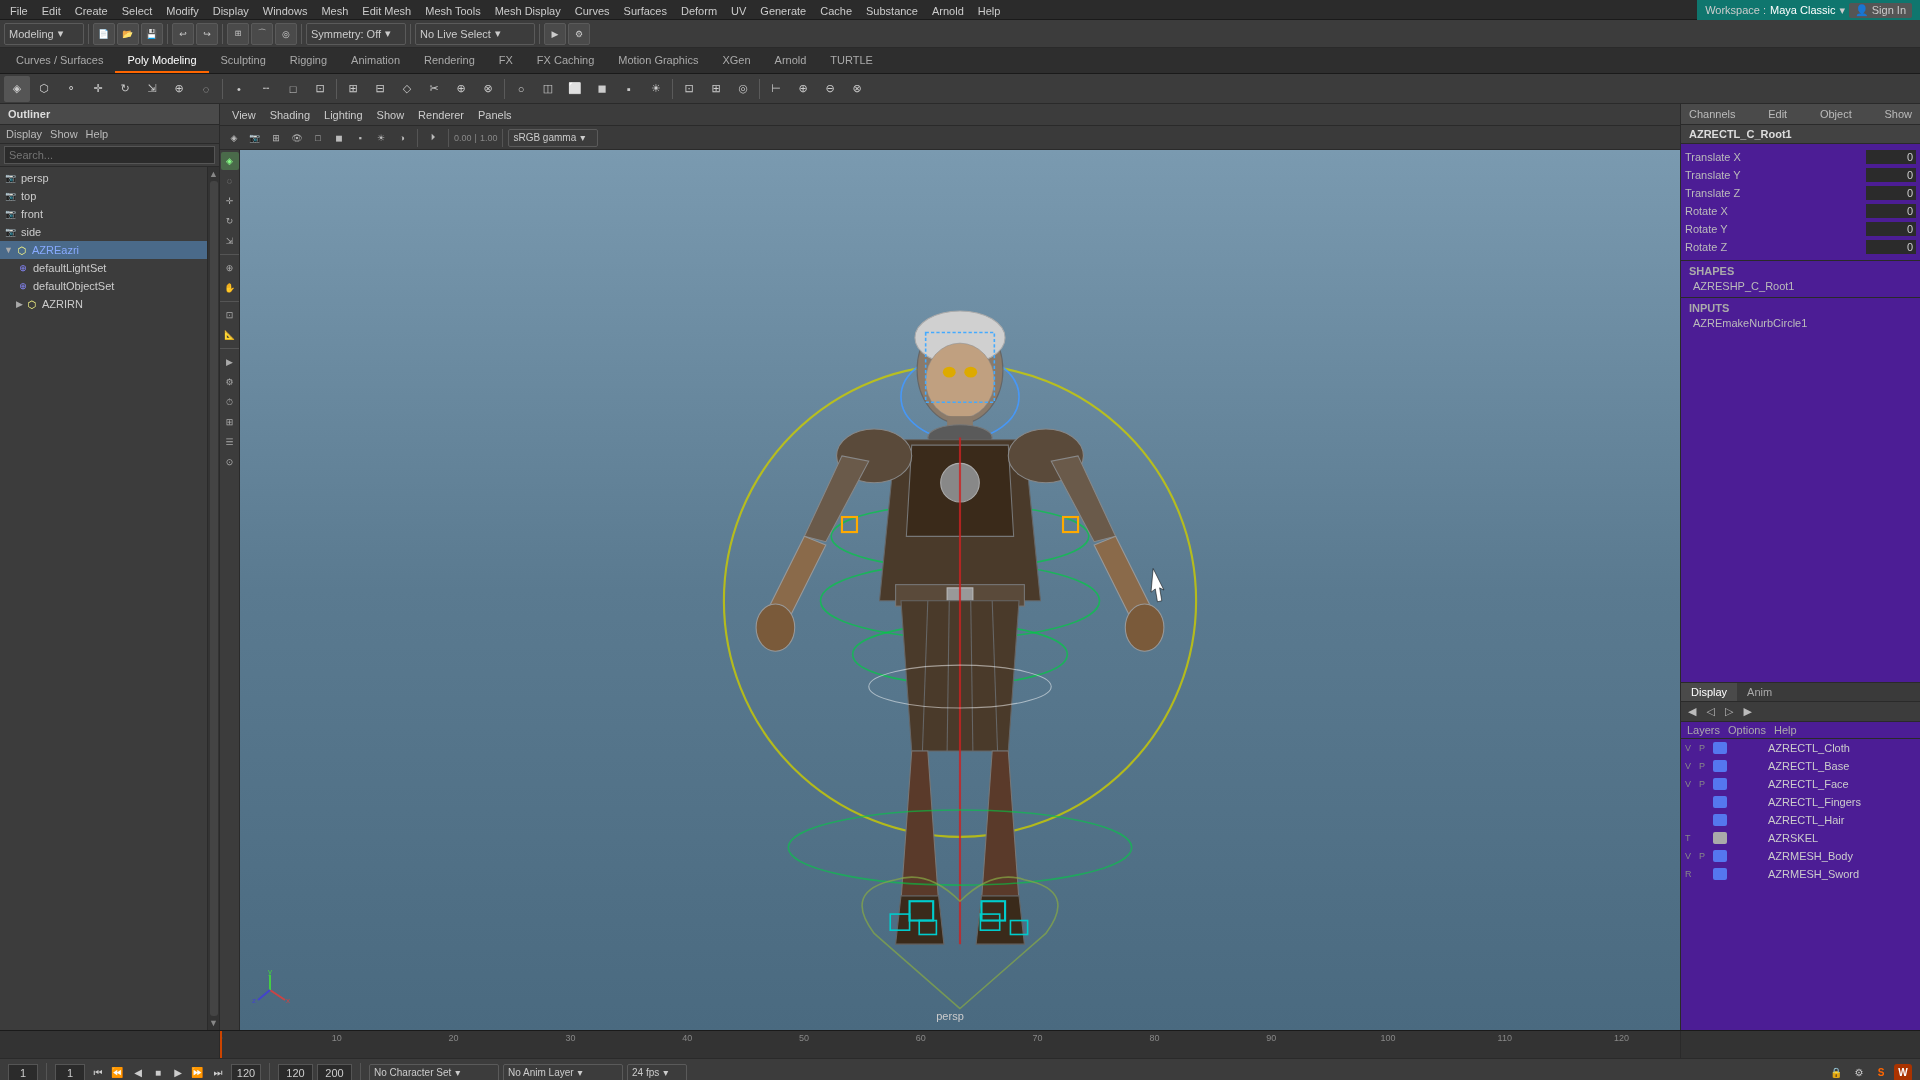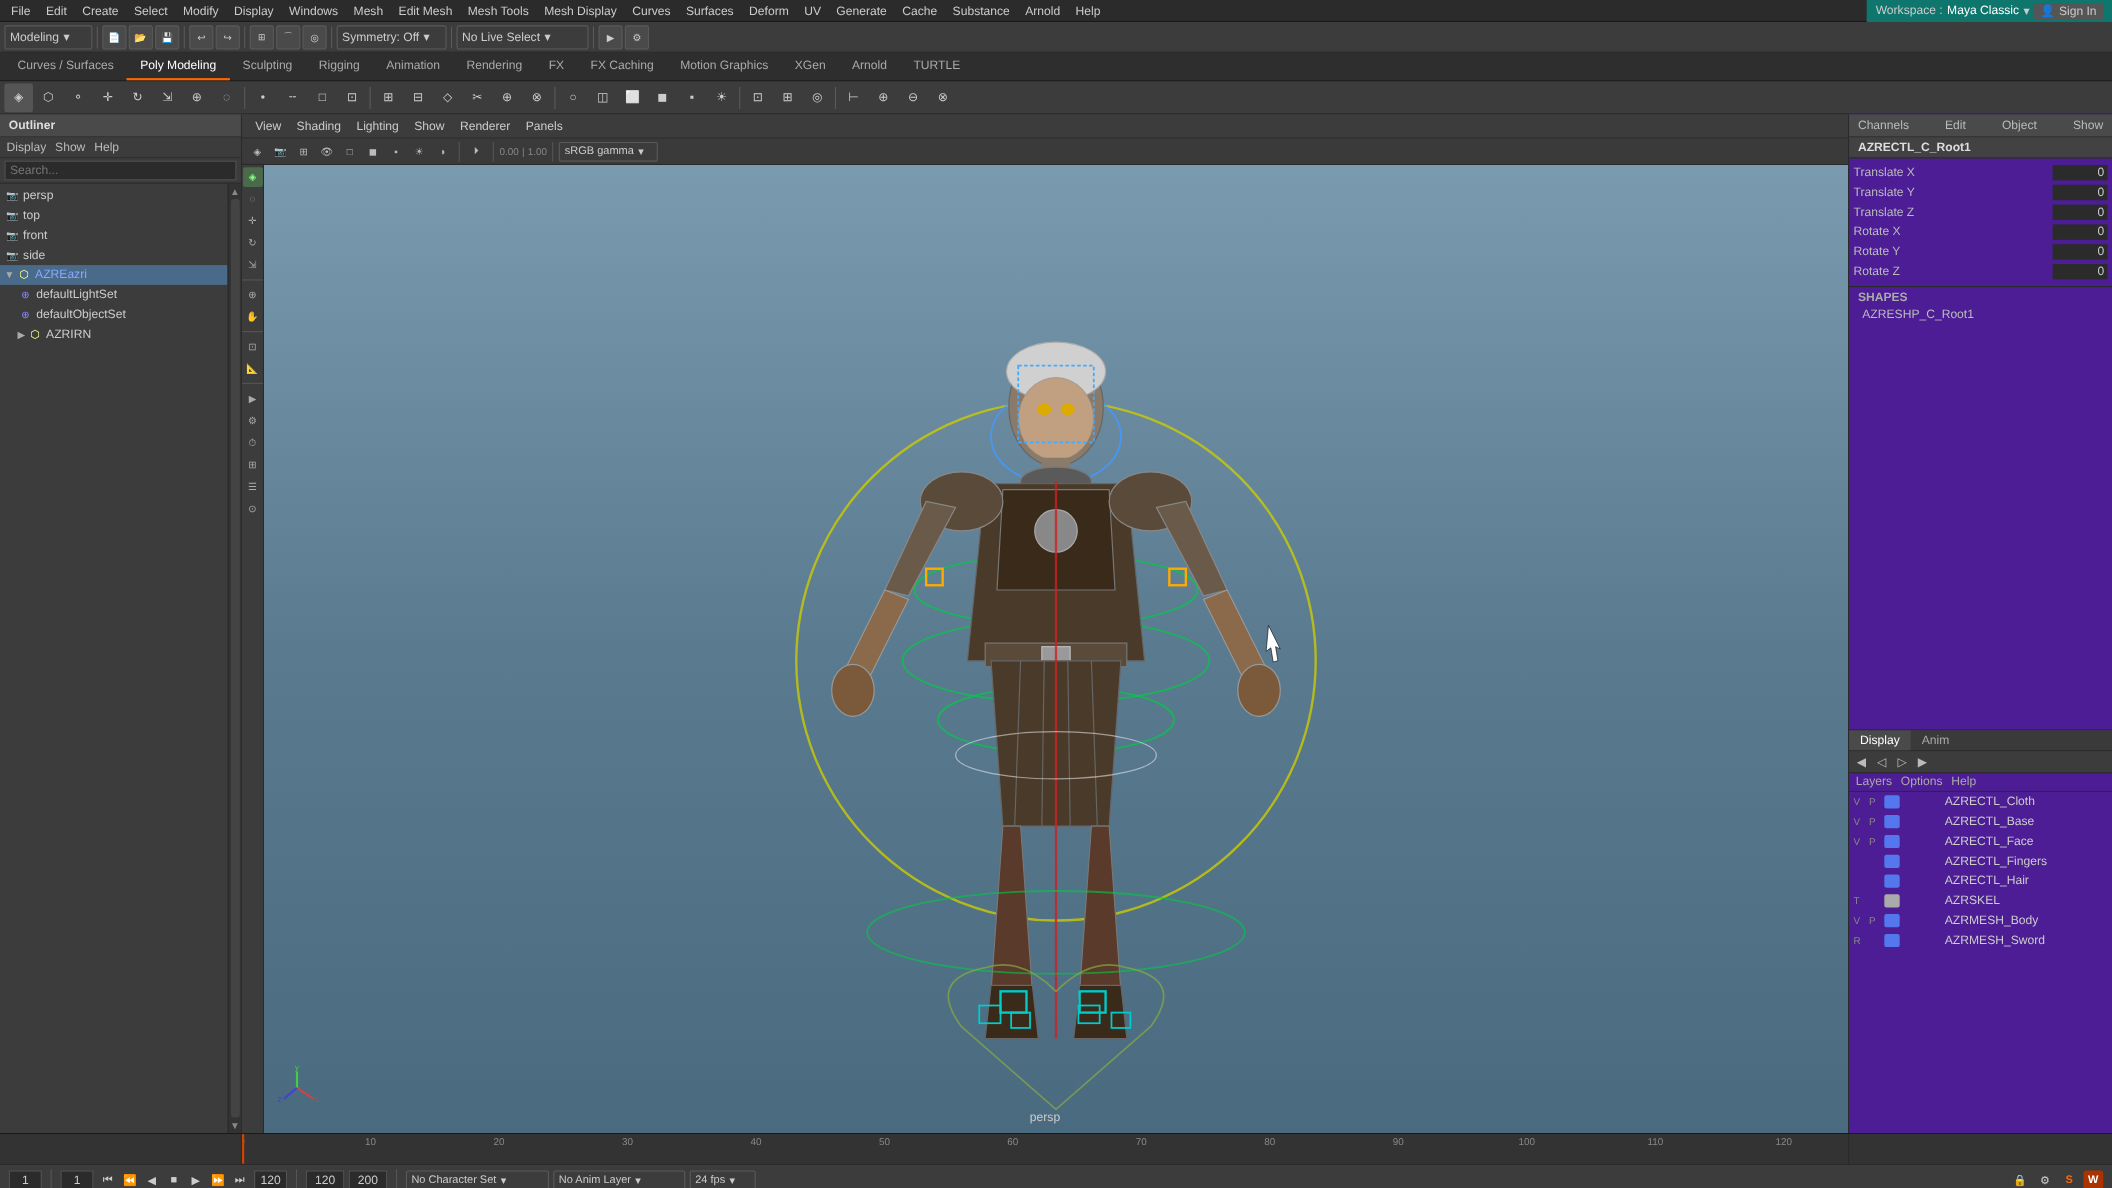--- a/index.html
+++ b/index.html
@@ -486,20 +486,24 @@
         <span class="channel-label">Rotate Z</span>
         <span class="channel-value">0</span>
       </div>
     </div>
 
     <div id="shapes-section">
       <div class="shapes-title">SHAPES</div>
       <div class="shapes-item">AZRESHP_C_Root1</div>
     </div>
 
+    <div id="inputs-section">
+      <div class="inputs-title">INPUTS</div>
+      <div class="inputs-item">AZREmakeNurbCircle1</div>
+    </div>
 
     <div style="flex:1;"></div>
 
     <div id="layers-panel">
       <div id="layers-tabs">
         <div class="layer-tab active">Display</div>
         <div class="layer-tab">Anim</div>
       </div>
       <div id="layers-toolbar">
         <div class="layer-tool-btn">◀</div>

